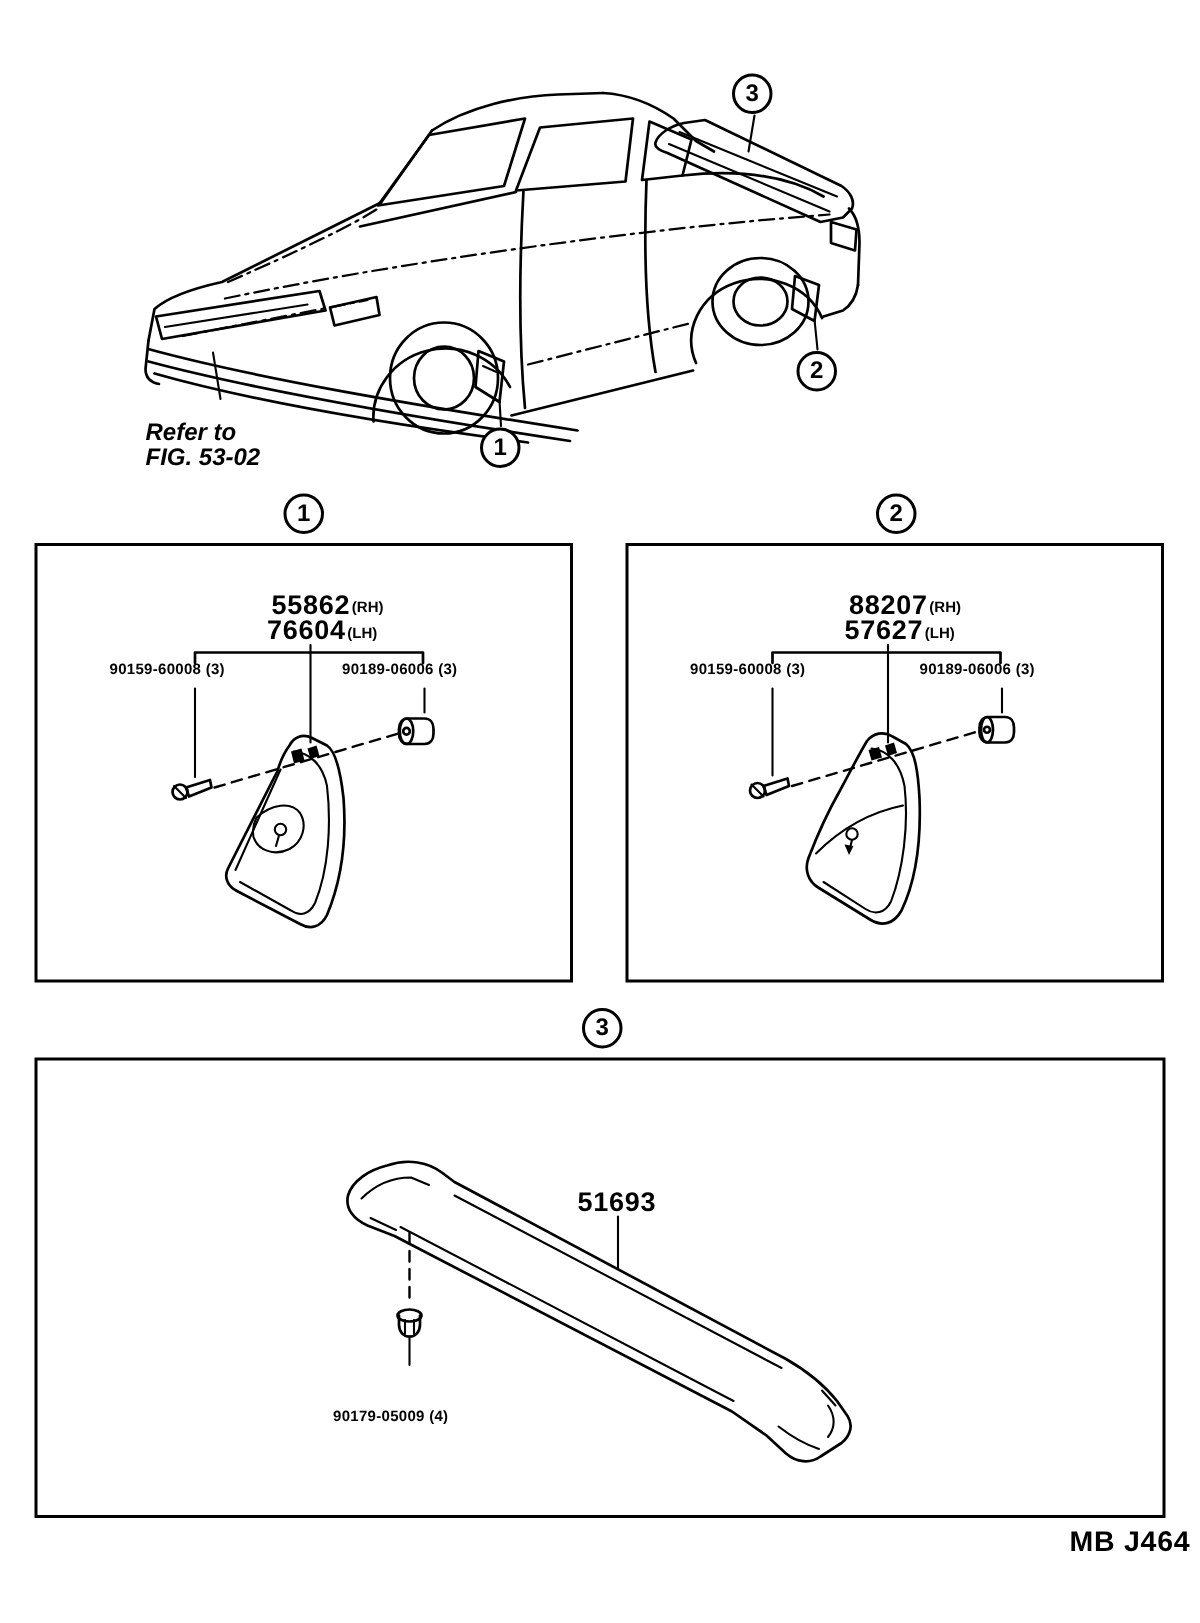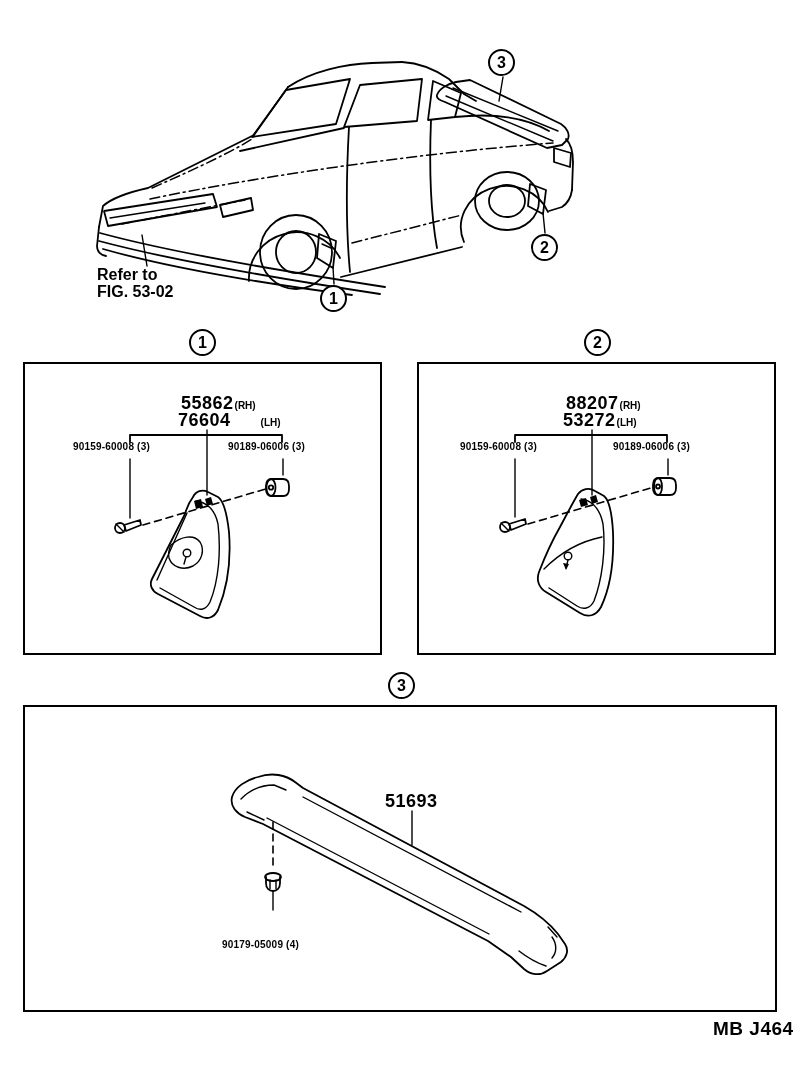--- a/index.html
+++ b/index.html
@@ -193,42 +193,42 @@
   <div class="callout" style="left:189px;top:329px;">
       <span>1</span>
     </div>
   <div class="callout" style="left:584px;top:329px;">
       <span>2</span>
     </div>
   <div class="callout" style="left:388px;top:672px;">
       <span>3</span>
     </div>
 
-  <div class="lbl refer" style="left:97px;top:266px;">
+  <div class="lbl refer" style="left:97px;top:280px;font-style:italic;">
     <div>Refer to</div>
     <div>FIG. 53-02</div>
   </div>
 
   <div class="lbl part-line" style="left:181px;top:395px;">
     <span>55862</span>
       <span class="sfx">(RH)</span>
   </div>
-  <div class="lbl part-line" style="left:178px;top:412px;gap:29px;">
+  <div class="lbl part-line" style="left:178px;top:412px;">
     <span>76604</span>
       <span class="sfx">(LH)</span>
   </div>
   <div class="lbl fastener" style="left:73px;top:441px;">90159-60008 (3)</div>
   <div class="lbl fastener" style="left:228px;top:441px;">90189-06006 (3)</div>
 
   <div class="lbl part-line" style="left:566px;top:395px;">
     <span>88207</span>
       <span class="sfx">(RH)</span>
   </div>
   <div class="lbl part-line" style="left:563px;top:412px;">
-    <span>53272</span>
+    <span>57627</span>
       <span class="sfx">(LH)</span>
   </div>
   <div class="lbl fastener" style="left:460px;top:441px;">90159-60008 (3)</div>
   <div class="lbl fastener" style="left:613px;top:441px;">90189-06006 (3)</div>
 
   <div class="lbl part-line" style="left:385px;top:793px;">
     <span>51693</span>
   </div>
   <div class="lbl fastener" style="left:222px;top:911px;margin-top:28px;">90179-05009 (4)</div>
 

